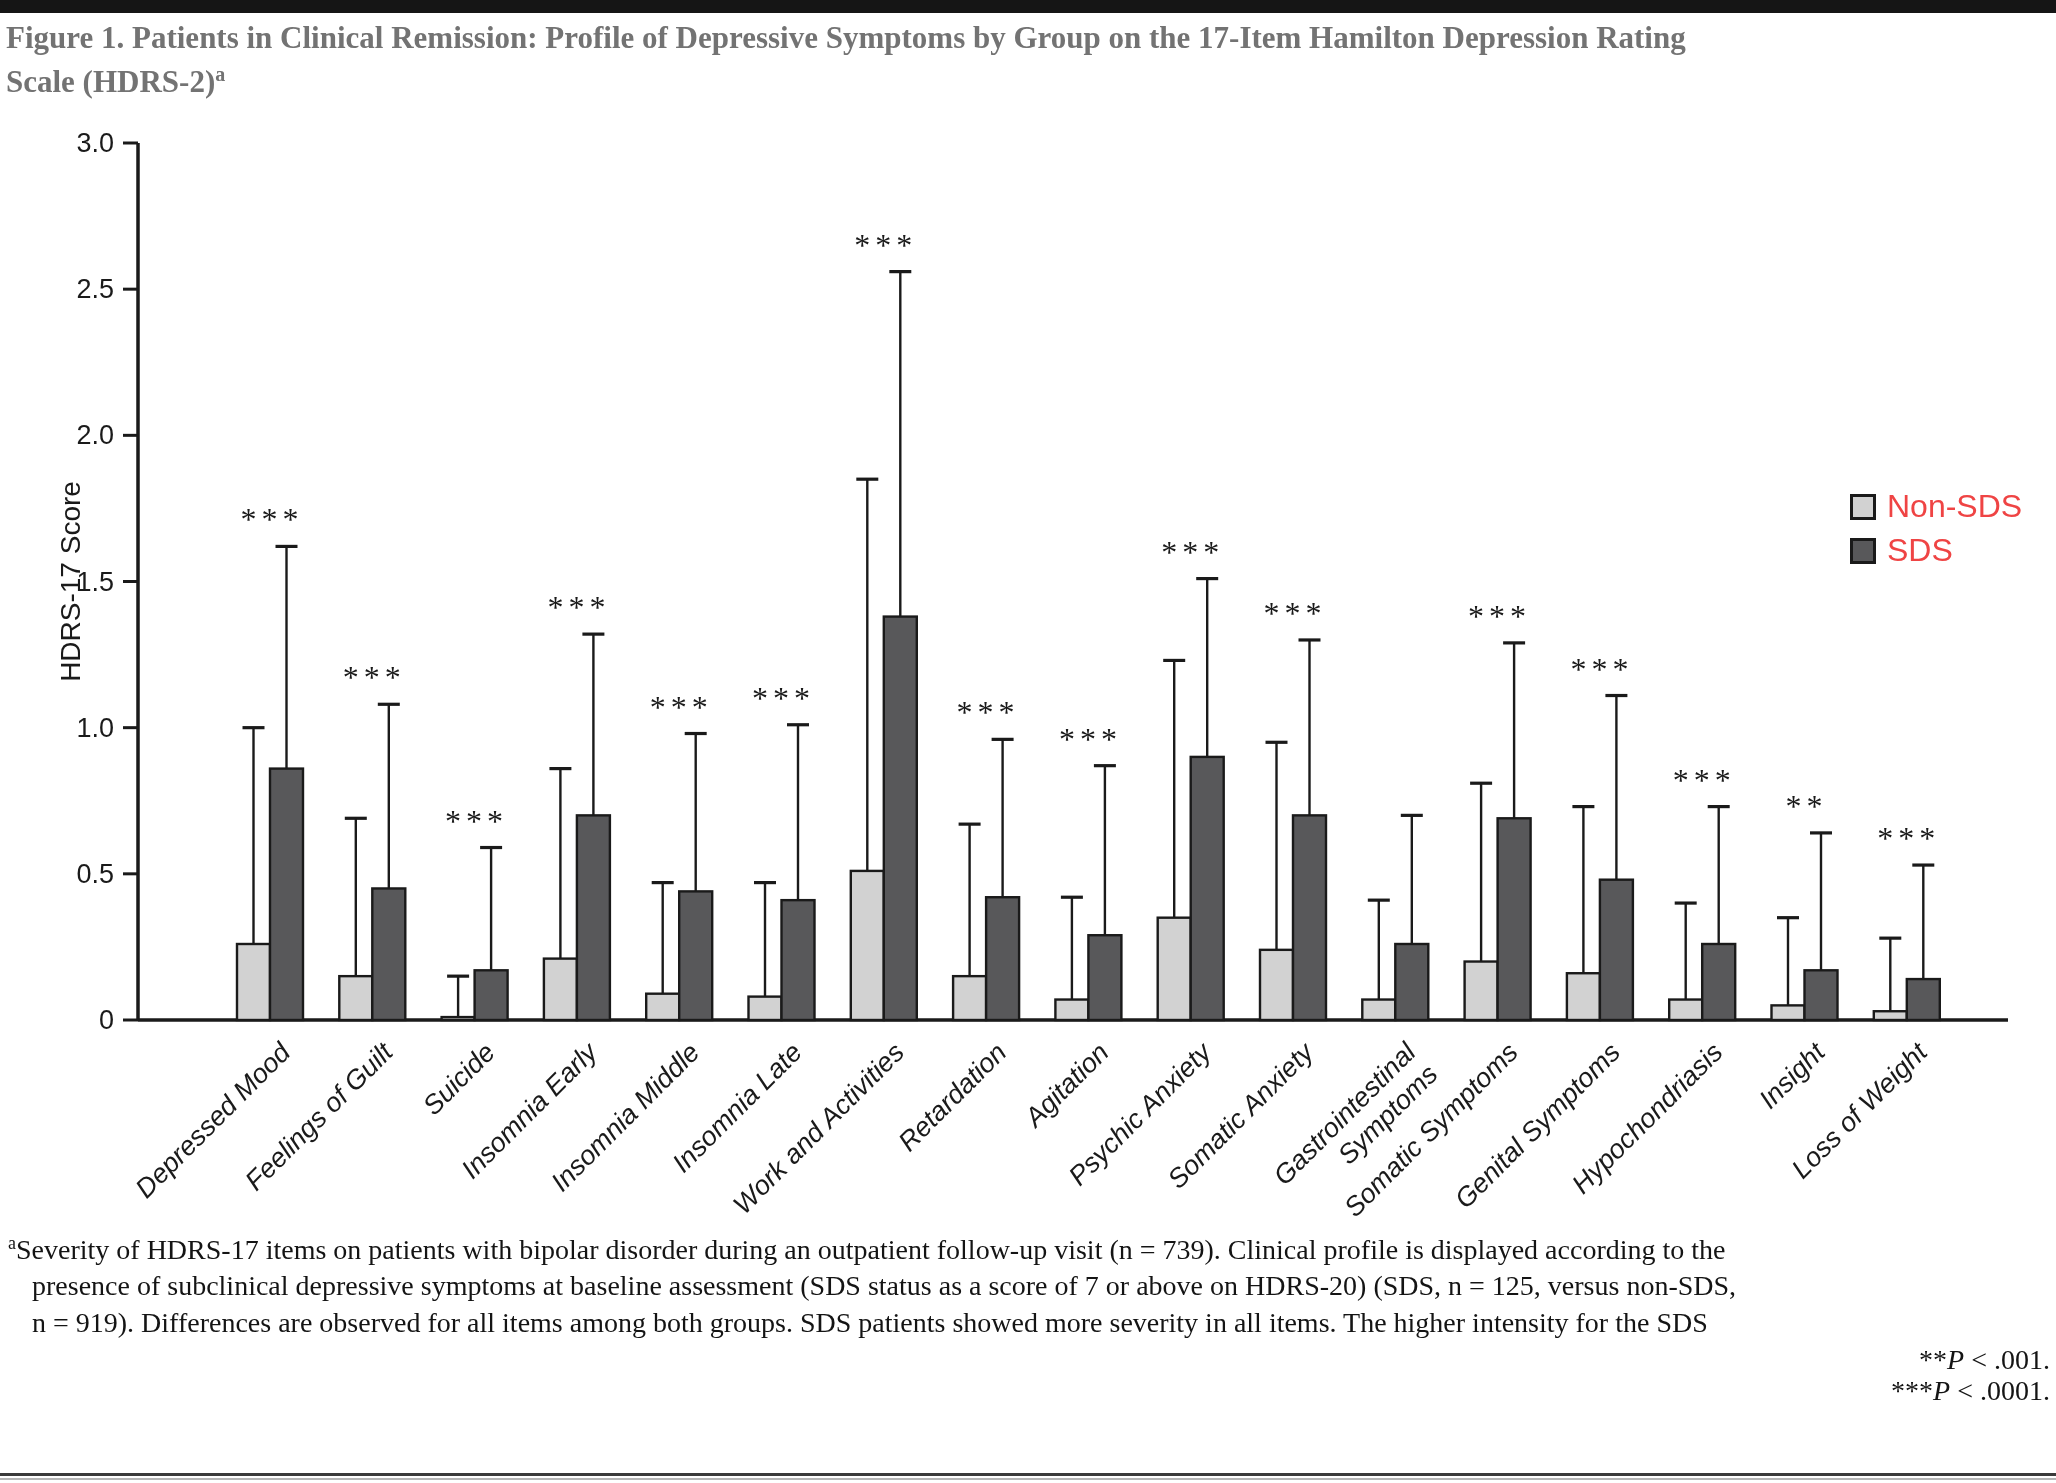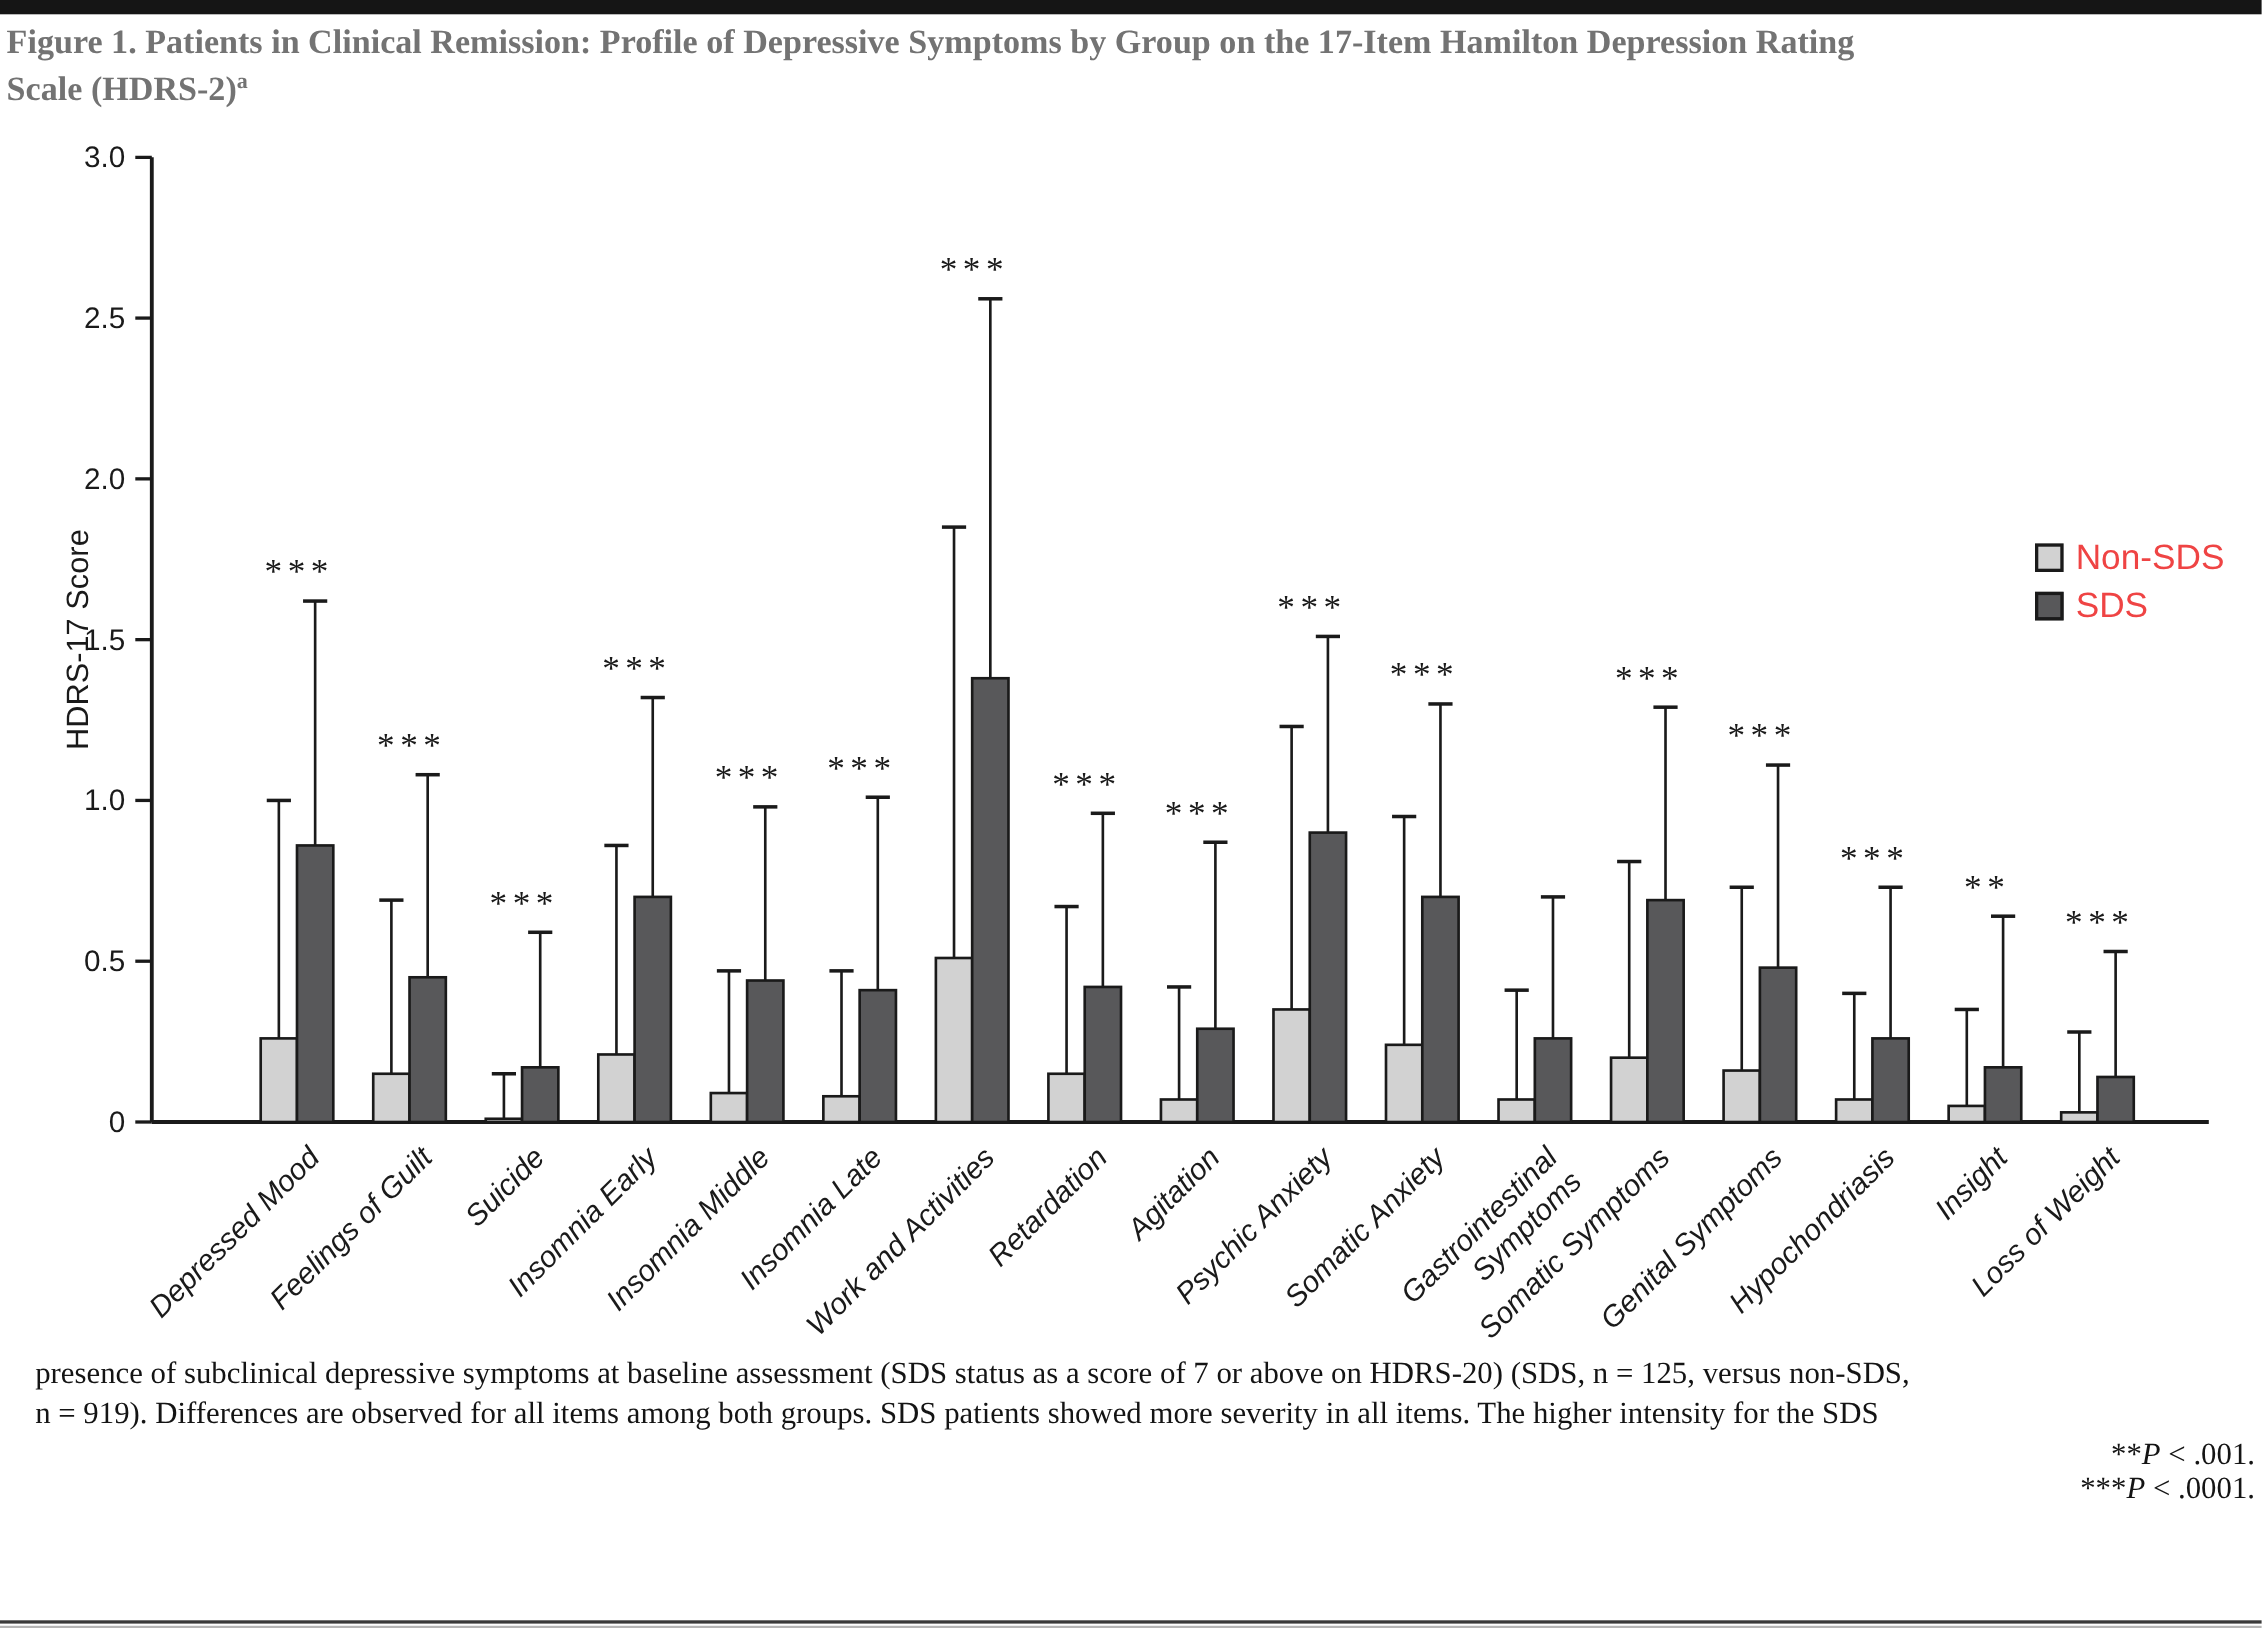--- a/index.html
+++ b/index.html
@@ -224,20 +224,21 @@
     <span class="swatch" id="swatch-0" style="background: rgb(210, 210, 210);"></span>
     <span>Non-SDS</span>
   </div>
   <div class="legend-row">
     <span class="swatch" id="swatch-1" style="background: rgb(88, 88, 90);"></span>
     <span>SDS</span>
   </div>
 </div>
 
 <div class="footnote">
+  <div class="fn-line"><sup>a</sup><span>Severity of HDRS-17 items on patients with bipolar disorder during an outpatient follow-up visit (n = 739). Clinical profile is displayed according to the</span></div>
   <div class="fn-line indent"><span>presence of subclinical depressive symptoms at baseline assessment (SDS status as a score of 7 or above on HDRS-20) (SDS, n = 125, versus non-SDS,</span></div>
   <div class="fn-line indent"><span>n = 919). Differences are observed for all items among both groups. SDS patients showed more severity in all items. The higher intensity for the SDS</span></div>
   <div class="fn-note"><span>**</span><i>P</i><span> &lt; .001.</span></div>
   <div class="fn-note"><span>***</span><i>P</i><span> &lt; .0001.</span></div>
 </div>
 
 <div class="bottom-rule"></div>
 <div class="bottom-rule2"></div>
 
 </body></html>

